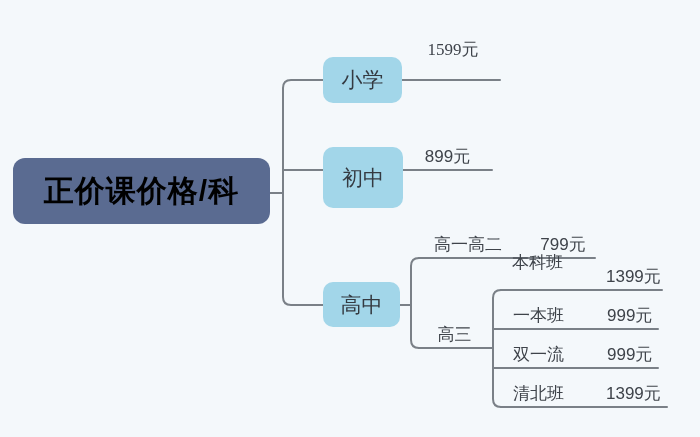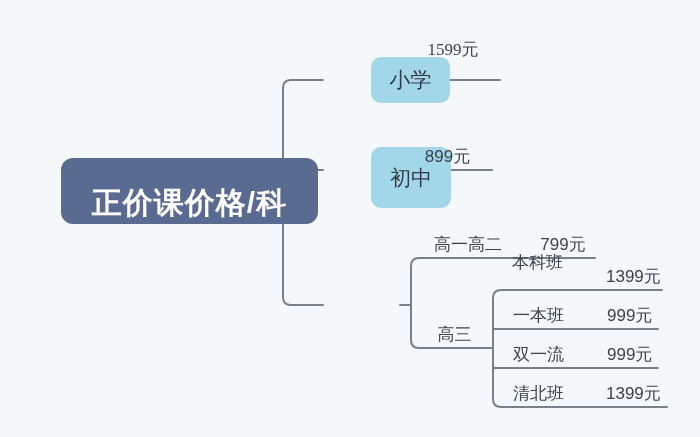--- a/index.html
+++ b/index.html
@@ -17,30 +17,28 @@
   .connectors{
     position:absolute;left:0;top:0;width:700px;height:437px;
   }
   .connectors path{
     stroke:#7a8087;stroke-width:2;fill:none;stroke-linecap:round;
   }
   .node{
     position:absolute;
     display:flex;align-items:center;justify-content:center;
     box-sizing:border-box;
-    margin-left:48px;
   }
   .node.root{
     background:#5a6b91;
     border-radius:12px;
-    color:#ffffff;
+    color:#000000;
     font-size:30px;
     font-weight:bold;
     letter-spacing:1px;
-    align-items:flex-end;
   }
   .node.topic{
     background:#a2d6e9;
     border-radius:10px;
     color:#343a41;
     font-size:21px;
   }
   .line-label{
     position:absolute;
     color:#3e434a;
@@ -86,20 +84,23 @@
   <div class="node root" style="left:13px;top:158px;width:257px;height:66px;">
     <span>正价课价格/科</span>
   </div>
 
   <div class="node topic" style="left:323px;top:57px;width:79px;height:46px;">
     <span>小学</span>
   </div>
   <div class="node topic" style="left:323px;top:147px;width:80px;height:61px;">
     <span>初中</span>
   </div>
+  <div class="node topic" style="left:323px;top:282px;width:77px;height:45px;">
+    <span>高中</span>
+  </div>
 
   <div class="line-label centered" style="left:406px;width:94px;bottom:377px;font-family:Liberation Serif, serif;">1599元</div>
   <div class="line-label centered" style="left:403px;width:89px;bottom:270px;">899元</div>
 
   <div class="line-label centered" style="left:419px;width:98px;bottom:182px;">高一高二</div>
   <div class="line-label centered" style="left:527px;width:72px;bottom:182px;margin-top:12px;">799元</div>
 
   <div class="line-label centered" style="left:419px;width:71px;bottom:92px;">高三</div>
 
   <div class="line-label" style="left:512px;bottom:164px;">本科班</div>

